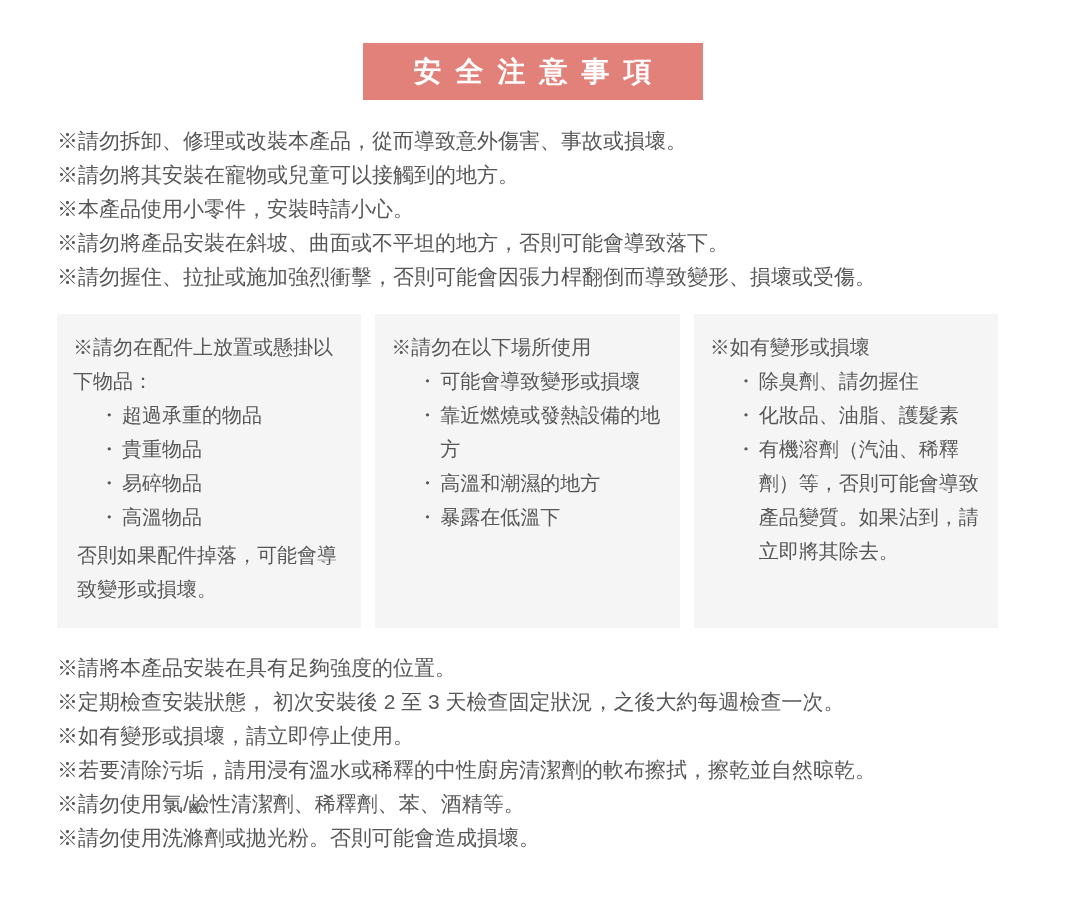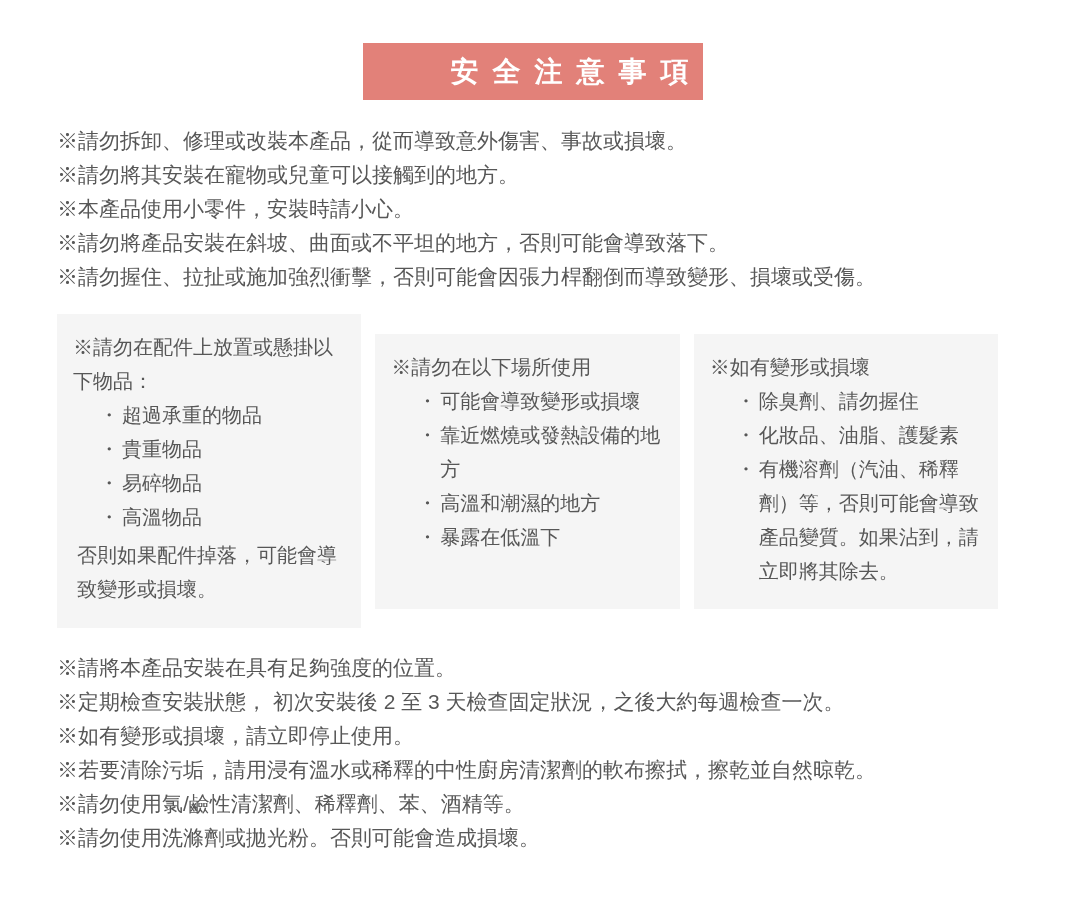--- a/index.html
+++ b/index.html
@@ -19,21 +19,21 @@
     background: #ffffff;
   }
   
   .banner {
     margin: 43px auto 0 auto;
     width: 340px;
     height: 57px;
     background: #e28179;
     display: flex;
     align-items: center;
-    justify-content: flex-end;
+    justify-content: center;
   }
   .banner h1 {
     margin: 0;
     color: #ffffff;
     font-size: 28px;
     font-weight: bold;
     letter-spacing: 0.5em;
     text-indent: 0.5em; 
     white-space: nowrap;
   }
@@ -45,21 +45,20 @@
     font-size: 21px;
     line-height: 34px;
   }
   .warning-list.top    { margin: 24px 40px 0 57px; }
   .warning-list.bottom { margin: 23px 40px 0 57px; }
   
   .boxes {
     display: flex;
     gap: 14px;
     margin: 20px 67px 0 57px;
-    align-items: center;
   }
   .gray-box {
     flex: 1 1 0;
     background: #f5f5f5;
     padding: 16px 16px 18px 16px;
     font-size: 20px;
     line-height: 34px;
     min-height: 275px;
     box-sizing: border-box;
   }

